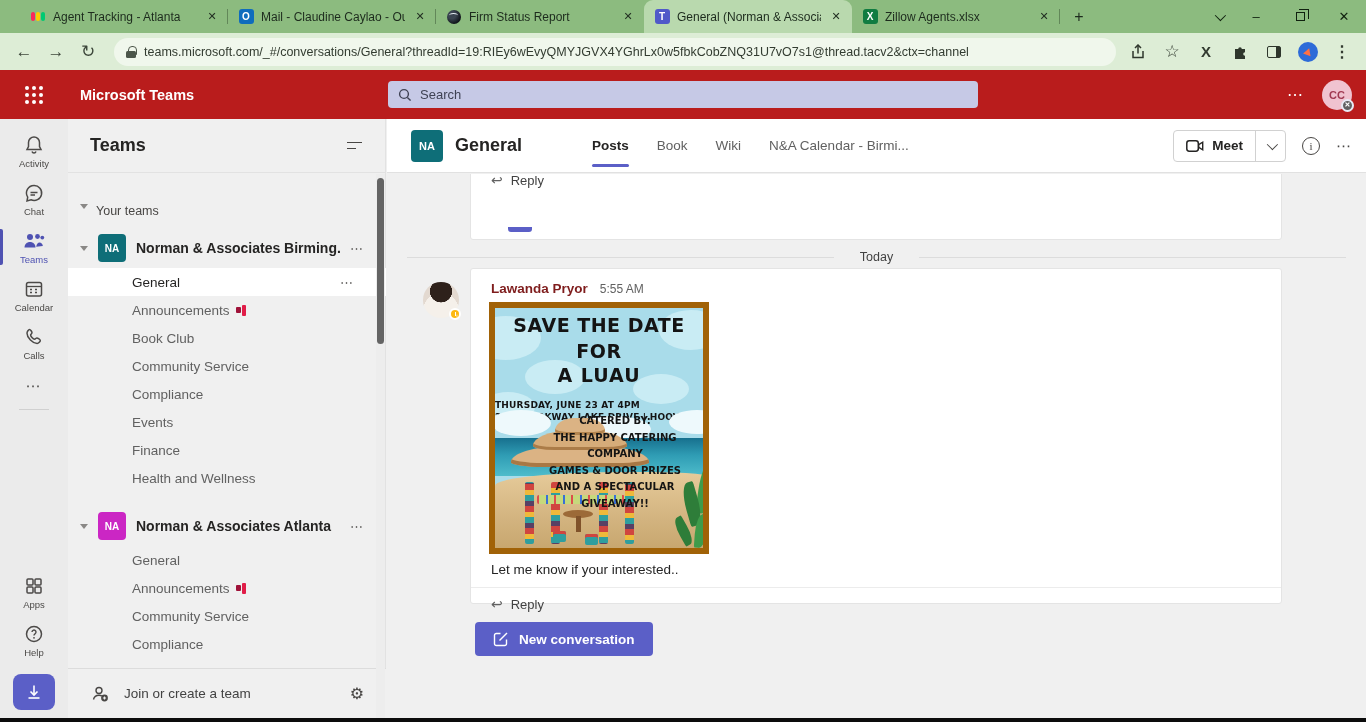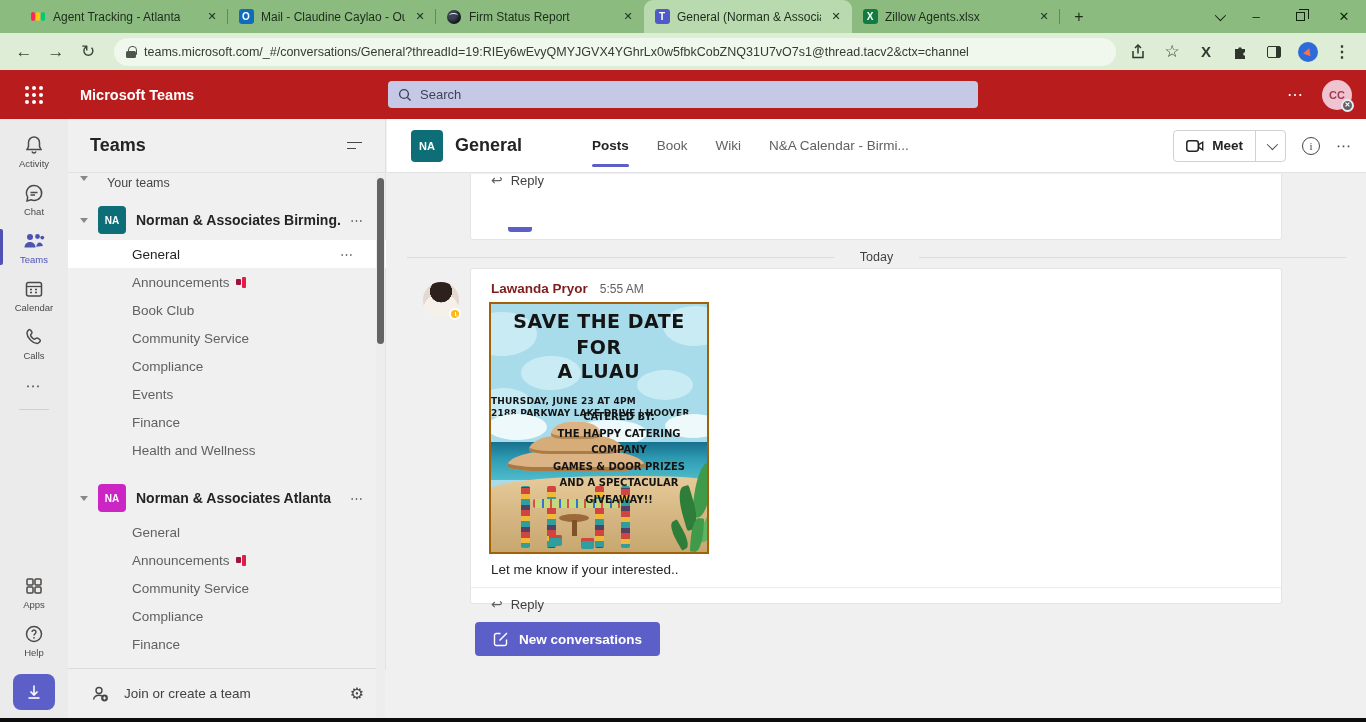--- a/index.html
+++ b/index.html
@@ -71,21 +71,21 @@
   .dlbtn { width:42px; height:36px; border-radius:8px; background:#5b5fc7; margin:10px 0 8px; display:flex; align-items:center; justify-content:center; cursor:pointer; }
 
   
   .sidebar { position:absolute; left:68px; top:119px; width:318px; height:599px; background:#f0f0f0; border-right:1px solid #e2e2e2; }
   .sb-header { height:54px; display:flex; align-items:center; justify-content:space-between; padding:0 22px 0 22px; border-bottom:1px solid #e2e2e2; }
   .sb-title { font-size:18px; font-weight:bold; color:#252423; }
   .filter-ic { width:16px; height:12px; position:relative; cursor:pointer; }
   .filter-ic::before { content:""; position:absolute; top:2px; left:0; width:15px; height:1.6px; background:#484644; }
   .filter-ic::after { content:""; position:absolute; top:8px; left:0; width:9px; height:1.6px; background:#484644; }
   .sb-scroll { position:absolute; left:0; top:55px; width:318px; bottom:50px; overflow:hidden; }
-  .yourteams { display:flex; gap:19px; padding:2px 0 10px 12px; color:#484644; font-size:12.5px; cursor:pointer; }
+  .yourteams { display:flex; gap:8px; padding:30px 0 10px 12px; color:#484644; font-size:12.5px; cursor:pointer; }
   .chev { width:0; height:0; border-left:4px solid transparent; border-right:4px solid transparent; border-top:5px solid #8a8886; }
   .team-row { display:flex; align-items:center; gap:10px; padding:6px 12px 6px 12px; cursor:pointer; }
   .team-av { width:28px; height:28px; border-radius:4px; color:#fff; font-size:10px; font-weight:bold; display:flex; align-items:center; justify-content:center; flex:0 0 28px; }
   .team-name { flex:1; font-size:14px; font-weight:bold; color:#252423; white-space:nowrap; overflow:hidden; }
   .row-dots { color:#484644; font-size:13px; letter-spacing:1px; padding-right:10px; }
   .chan-row { display:flex; align-items:center; height:28px; padding-left:64px; font-size:13.5px; color:#616161; cursor:pointer; position:relative; }
   .chan-row.selected { background:#fff; color:#252423; }
   .chan-row .row-dots { position:absolute; right:22px; }
   .mega { display:inline-block; width:13px; height:11px; position:relative; margin-left:6px; }
   .mega::before { content:""; position:absolute; left:0; top:2px; width:5px; height:6px; background:#9f1239; border-radius:1px; }
@@ -130,21 +130,21 @@
   .reply-arrow { font-size:14px; color:#616161; }
   .date-div { position:absolute; left:20px; right:20px; top:76px; display:flex; align-items:center; gap:26px; color:#424242; font-size:12.5px; }
   .date-div::before, .date-div::after { content:""; flex:1; height:1px; background:#dcdcdc; }
   .card2 { top:94px; height:336px; }
   .root-avatar { position:absolute; left:36px; top:108px; }
   .post-head { display:flex; align-items:baseline; gap:12px; padding:12px 16px 6px 20px; }
   .author { font-size:13.5px; font-weight:bold; color:#7f1d1d; }
   .timestamp { font-size:12px; color:#616161; }
 
   
-  .poster { position:relative; width:220px; height:252px; margin-left:18px; border:2px solid #a16207; background:#a9dcea; overflow:hidden; font-family:"DejaVu Sans", sans-serif; }
+  .poster { position:relative; width:220px; height:252px; margin-left:18px; border:6px solid #a16207; background:#a9dcea; overflow:hidden; font-family:"DejaVu Sans", sans-serif; }
   .cloud { position:absolute; background:#c9ecf4; border-radius:50%; }
   .p-title { position:relative; text-align:center; font-weight:bold; font-size:19px; color:#141414; letter-spacing:0.5px; margin-top:5px; line-height:1.35; }
   .p-title2 { position:relative; text-align:center; font-weight:bold; font-size:19px; color:#141414; letter-spacing:1px; }
   .p-detail { position:relative; text-align:left; font-weight:bold; font-size:9px; color:#141414; margin-top:2px; letter-spacing:0.2px; }
   .p-cater { position:absolute; right:2px; top:105px; width:172px; text-align:center; font-weight:bold; font-size:10px; color:#141414; line-height:1.65; z-index:5; }
   .scene { position:absolute; left:0; bottom:0; width:220px; height:140px; }
   .scene .skyclouds { position:absolute; left:-10px; top:2px; width:240px; height:40px; }
   .scene .skyclouds i { position:absolute; background:#eef9fc; border-radius:50%; }
   .ocean { position:absolute; left:0; top:30px; width:220px; height:38px; background:linear-gradient(#17708e, #2f9cb4 45%, #4ebccb); }
   .sand { position:absolute; left:0; top:64px; width:220px; height:76px; background:linear-gradient(#e6cb9a, #d3b480 60%, #c8a76f); border-radius:60% 30% 0 0/18% 8% 0 0; }
@@ -548,19 +548,19 @@
           <span class="reply-arrow">↩</span>
           <span>Reply</span>
         </div>
       </div>
 
       <div class="newconv">
         <svg width="16" height="16" viewBox="0 0 16 16">
             <path d="M13.5 8.5v4.2a1.8 1.8 0 0 1-1.8 1.8H3.3a1.8 1.8 0 0 1-1.8-1.8V4.3a1.8 1.8 0 0 1 1.8-1.8h4.2" fill="none" stroke="#fff" stroke-width="1.4"></path>
             <path d="M6.5 9.5l7.5-7.5" stroke="#fff" stroke-width="1.4"></path>
           </svg>
-        <span>New conversations</span>
+        <span>New conversation</span>
       </div>
     </div>
   </div>
 
   <div class="bottombar"></div>
 </div>
 
 </body></html>

